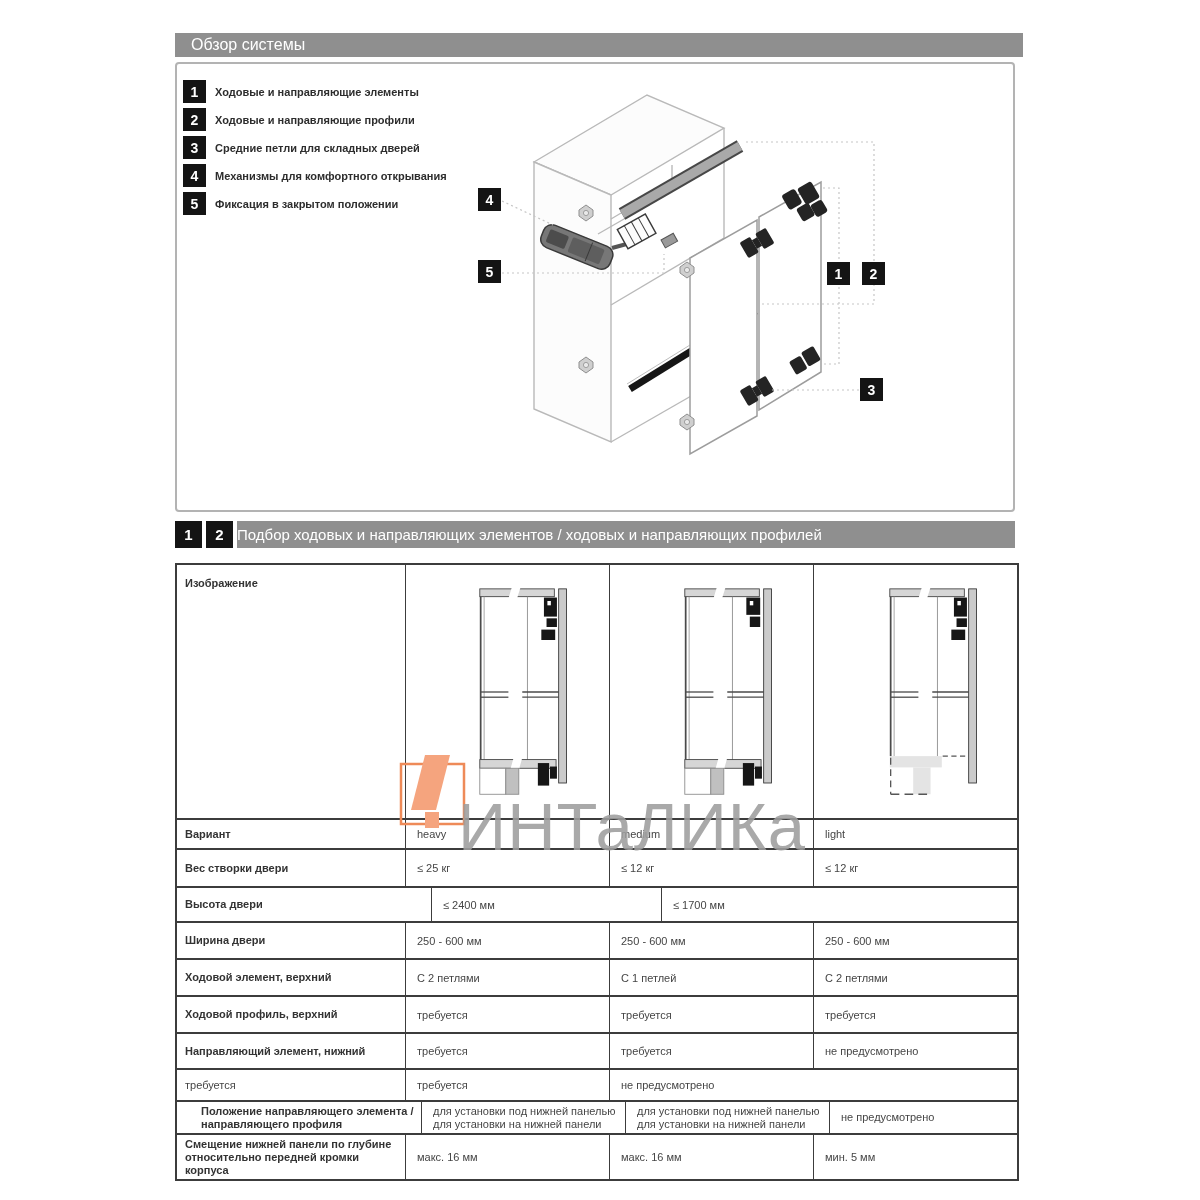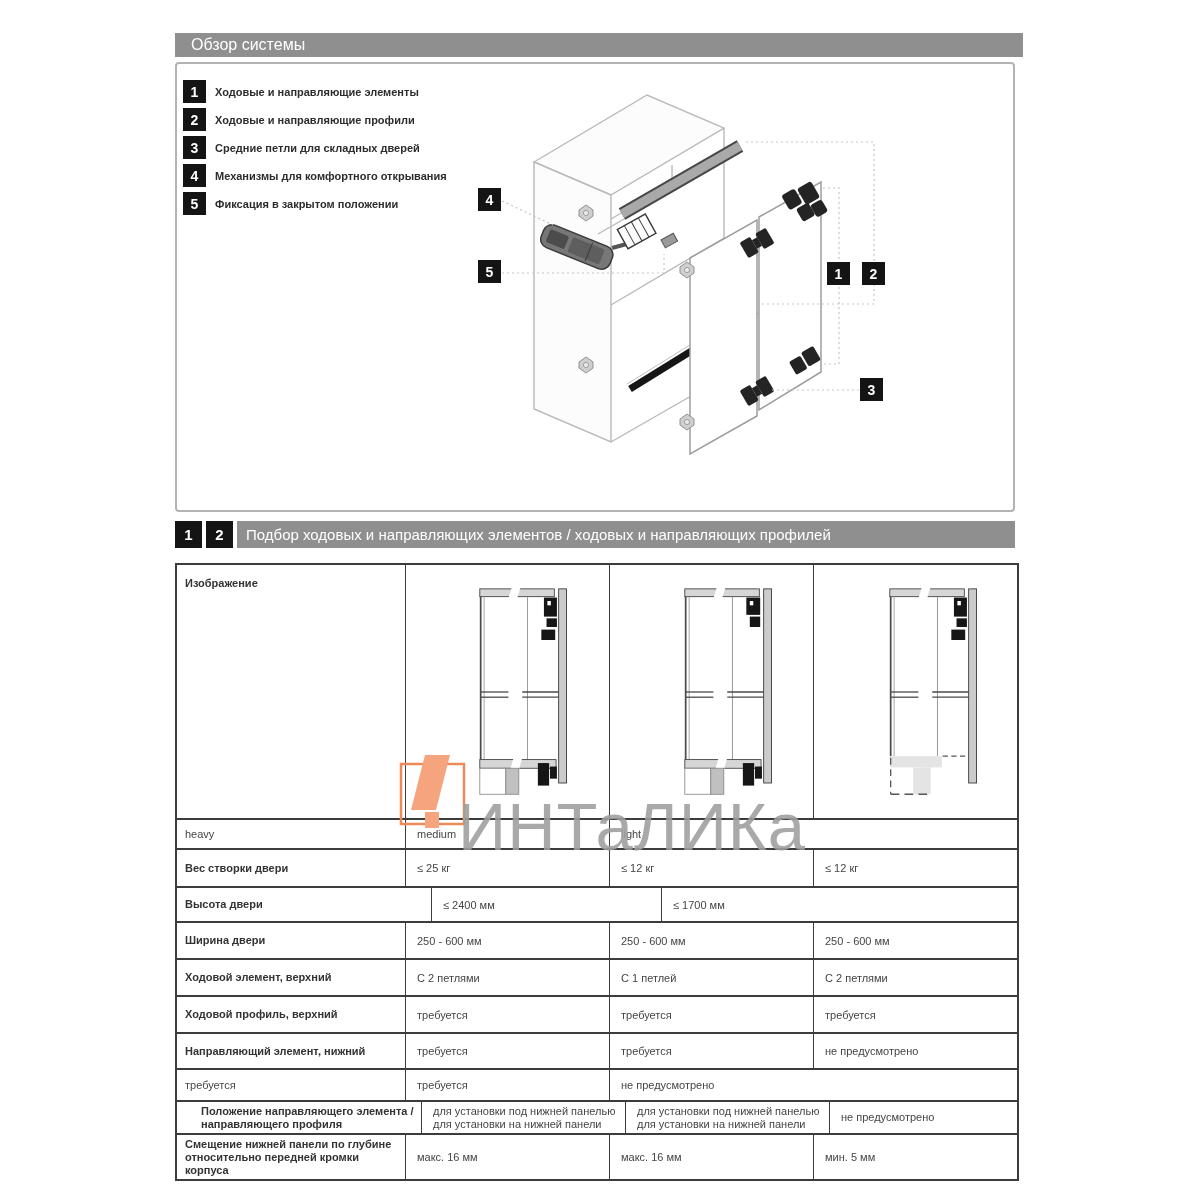--- a/index.html
+++ b/index.html
@@ -7,21 +7,21 @@
         font-family:"Liberation Sans",sans-serif;color:#3a3a3a;}
 
   
   .graybar{position:absolute;background:#8f8f8f;color:#fff;display:flex;align-items:center;}
   #header1{left:175px;top:33px;width:840px;height:24px;font-size:16px;padding-left:8px;}
   #header1 span{padding-left:8px;}
   #header2wrap{position:absolute;left:175px;top:521px;width:840px;height:27px;display:flex;gap:4px;}
   .h2badge{width:27px;height:27px;background:#141414;color:#fff;font-size:15px;font-weight:bold;
            display:flex;align-items:center;justify-content:center;flex:0 0 auto;}
   #header2bar{flex:1 1 auto;background:#8f8f8f;color:#fff;font-size:15px;display:flex;align-items:center;}
-  #header2bar span{padding-left:9px;}
+  #header2bar span{}
 
   
   #box1{position:absolute;left:175px;top:62px;width:836px;height:446px;border:2px solid #b3b3b3;border-radius:4px;}
   #legend{position:absolute;left:183px;top:80px;margin:0;padding:0;list-style:none;}
   #legend li{display:flex;align-items:center;gap:9px;height:23px;margin-bottom:5px;}
   .lbadge{width:23px;height:23px;background:#141414;color:#fff;font-weight:bold;font-size:14px;
           display:flex;align-items:center;justify-content:center;flex:0 0 auto;}
   .llabel{font-size:11px;font-weight:bold;color:#2d2d2d;white-space:nowrap;}
 
   
@@ -201,20 +201,21 @@
   </div>
 
   <div id="tbl">
     <div class="trow imgrow" style="height:253px;">
       <div class="cell lab">Изображение</div>
       <div class="cell"></div>
       <div class="cell"></div>
       <div class="cell"></div>
     </div>
     <div class="trow" style="height:28px;">
+      <div class="cell lab">Вариант</div>
       <div class="cell">heavy</div>
       <div class="cell">medium</div>
       <div class="cell">light</div>
     </div>
     <div class="trow" style="height:36px;">
       <div class="cell lab">Вес створки двери</div>
       <div class="cell">≤ 25 кг</div>
       <div class="cell">≤ 12 кг</div>
       <div class="cell">≤ 12 кг</div>
     </div>

